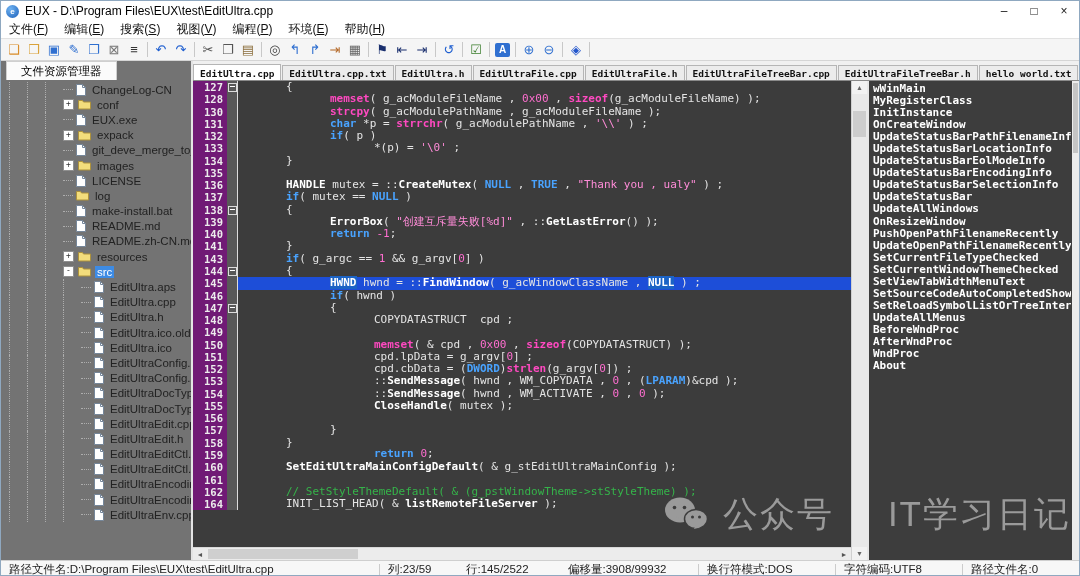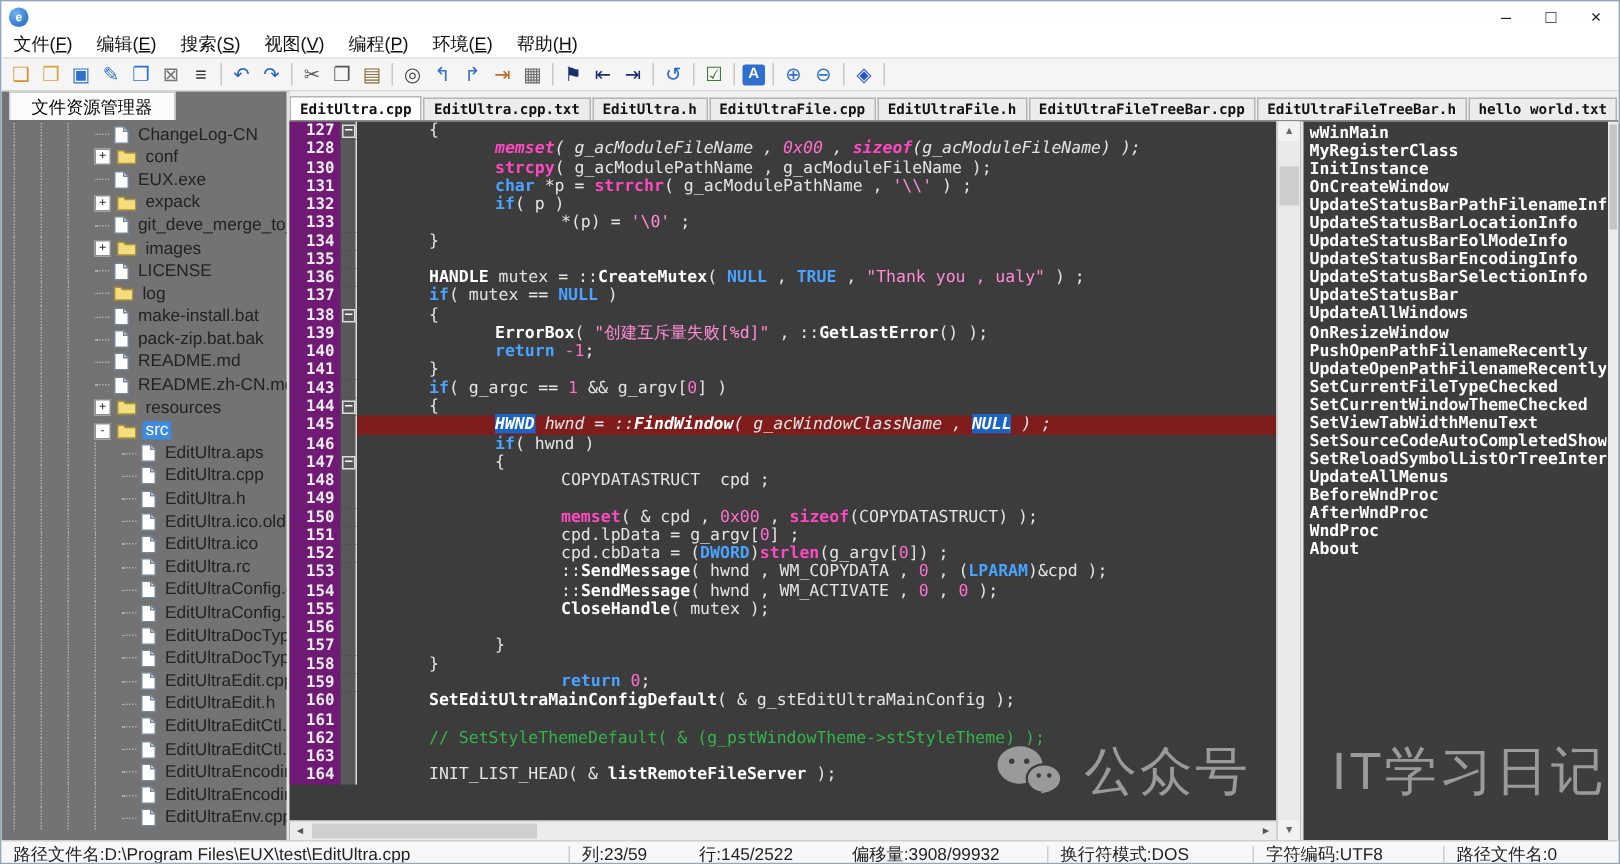--- a/index.html
+++ b/index.html
@@ -44,21 +44,21 @@
   .content-row{flex:1;display:flex;min-height:0;}
   
   .editor{flex:1;display:flex;flex-direction:column;min-width:0;background:#3c3c3c;}
   .code-area{flex:1;overflow:hidden;font-family:"DejaVu Sans Mono",monospace;font-size:11px;}
   .code-line{display:flex;height:12.28px;line-height:12.3px;}
   .ln{width:30px;min-width:30px;background:#701a75;color:#ececec;text-align:right;padding-right:4px;font-weight:bold;font-size:10.5px;}
   .foldc{width:10px;min-width:10px;background:#585858;border-right:1px solid #dcdcdc;position:relative;}
   .foldbox{position:absolute;left:1px;top:2px;width:7px;height:7px;border:1px solid #ddd;}
   .foldbox:after{content:"";position:absolute;left:1px;right:1px;top:2px;border-top:1px solid #fff;}
   .code-text{flex:1;white-space:pre;color:#e4e4e4;padding-left:4px;}
-  .code-line.cur .code-text{background:#7f1d1d;font-style:italic;}
+  .code-line.cur .code-text{background:#1d4ed8;}
   .sd{color:#e4e4e4}.sk{color:#49a3ff;font-weight:bold}.sf{color:#ff49c1;font-weight:bold}
   .ss{color:#ff8cd8}.sn{color:#ff6ed0}.sc{color:#35b44a}.sb{color:#fff;font-weight:bold}
   .sx{background:#1b63c5;color:#fff;font-weight:bold}
   
   .vscroll{width:15px;min-width:15px;background:#e9e9e9;border-left:1px solid #d0d0d0;position:relative;}
   .vs-up,.vs-dn{position:absolute;left:0;right:0;height:13px;display:flex;align-items:center;justify-content:center;font-size:7px;color:#666;background:#f2f2f2;}
   .vs-up{top:0}.vs-dn{bottom:0}
   .vs-thumb{position:absolute;left:1px;right:1px;top:30px;height:26px;background:#cdcdcd;}
   .hscroll{height:12px;background:#ececec;border-top:1px solid #d8d8d8;position:relative;}
   .hs-l,.hs-r{position:absolute;top:0;bottom:0;width:14px;display:flex;align-items:center;justify-content:center;font-size:7px;color:#555;}
@@ -81,20 +81,21 @@
              font-size:11.5px;color:#222;}
   .sb-sec{padding:0 8px;white-space:nowrap;overflow:hidden;}
   .sb-path{flex:1;}
   .sb-div{width:1px;height:12px;background:#ccc;}
 </style>
 </head>
 <body>
 
 <div class="titlebar">
   <span class="app-ico">e</span>
+  <span>EUX - D:\Program Files\EUX\test\EditUltra.cpp</span>
   <div class="win-btns">
     <span class="win-btn">–</span>
     <span class="win-btn">□</span>
     <span class="win-btn">×</span>
   </div>
 </div>
 
 <div class="menubar">
     <span class="menu-item">文件(<u>F</u>)</span>
     <span class="menu-item">编辑(<u>E</u>)</span>
@@ -268,33 +269,20 @@
           <span class="tg"></span>
           <span class="tg"></span>
           <span class="tg"></span>
           <span class="tstub"></span>
           <span class="ticon">
             <svg width="10" height="12" viewBox="0 0 10 12">
               <path d="M0.5 0.5 h6 l3 3 v8 h-9 z" fill="#ffffff" stroke="#76879a" stroke-width="1"></path>
               <path d="M6.5 0.5 v3 h3" fill="none" stroke="#76879a" stroke-width="1"></path>
             </svg>
           </span>
-          <span class="tlabel">pack-zip.bat.bak</span>
-        </div>
-        <div class="tree-row">
-          <span class="tg"></span>
-          <span class="tg"></span>
-          <span class="tg"></span>
-          <span class="tstub"></span>
-          <span class="ticon">
-            <svg width="10" height="12" viewBox="0 0 10 12">
-              <path d="M0.5 0.5 h6 l3 3 v8 h-9 z" fill="#ffffff" stroke="#76879a" stroke-width="1"></path>
-              <path d="M6.5 0.5 v3 h3" fill="none" stroke="#76879a" stroke-width="1"></path>
-            </svg>
-          </span>
           <span class="tlabel">README.md</span>
         </div>
         <div class="tree-row">
           <span class="tg"></span>
           <span class="tg"></span>
           <span class="tg"></span>
           <span class="tstub"></span>
           <span class="ticon">
             <svg width="10" height="12" viewBox="0 0 10 12">
               <path d="M0.5 0.5 h6 l3 3 v8 h-9 z" fill="#ffffff" stroke="#76879a" stroke-width="1"></path>
@@ -389,34 +377,20 @@
           <span class="tg"></span>
           <span class="tg"></span>
           <span class="tstub"></span>
           <span class="ticon">
             <svg width="10" height="12" viewBox="0 0 10 12">
               <path d="M0.5 0.5 h6 l3 3 v8 h-9 z" fill="#ffffff" stroke="#76879a" stroke-width="1"></path>
               <path d="M6.5 0.5 v3 h3" fill="none" stroke="#76879a" stroke-width="1"></path>
             </svg>
           </span>
           <span class="tlabel">EditUltra.ico</span>
-        </div>
-        <div class="tree-row">
-          <span class="tg"></span>
-          <span class="tg"></span>
-          <span class="tg"></span>
-          <span class="tg"></span>
-          <span class="tstub"></span>
-          <span class="ticon">
-            <svg width="10" height="12" viewBox="0 0 10 12">
-              <path d="M0.5 0.5 h6 l3 3 v8 h-9 z" fill="#ffffff" stroke="#76879a" stroke-width="1"></path>
-              <path d="M6.5 0.5 v3 h3" fill="none" stroke="#76879a" stroke-width="1"></path>
-            </svg>
-          </span>
-          <span class="tlabel">EditUltra.rc</span>
         </div>
         <div class="tree-row">
           <span class="tg"></span>
           <span class="tg"></span>
           <span class="tg"></span>
           <span class="tg"></span>
           <span class="tstub"></span>
           <span class="ticon">
             <svg width="10" height="12" viewBox="0 0 10 12">
               <path d="M0.5 0.5 h6 l3 3 v8 h-9 z" fill="#ffffff" stroke="#76879a" stroke-width="1"></path>
@@ -585,21 +559,21 @@
             <div class="code-line">
               <span class="ln">127</span>
               <span class="foldc">
                 <span class="foldbox"></span>
               </span>
               <span class="code-text" style="padding-left: 48px;"><span class="sd">{</span></span>
             </div>
             <div class="code-line">
               <span class="ln">128</span>
               <span class="foldc"></span>
-              <span class="code-text" style="padding-left: 92px; font-style: italic;"><span class="sf">memset</span><span class="sd">( g_acModuleFileName , </span><span class="sn">0x00</span><span class="sd"> , </span><span class="sf">sizeof</span><span class="sd">(g_acModuleFileName) );</span></span>
+              <span class="code-text" style="padding-left: 92px;"><span class="sf">memset</span><span class="sd">( g_acModuleFileName , </span><span class="sn">0x00</span><span class="sd"> , </span><span class="sf">sizeof</span><span class="sd">(g_acModuleFileName) );</span></span>
             </div>
             <div class="code-line">
               <span class="ln">130</span>
               <span class="foldc"></span>
               <span class="code-text" style="padding-left: 92px;"><span class="sf">strcpy</span><span class="sd">( g_acModulePathName , g_acModuleFileName );</span></span>
             </div>
             <div class="code-line">
               <span class="ln">131</span>
               <span class="foldc"></span>
               <span class="code-text" style="padding-left: 92px;"><span class="sk">char</span><span class="sd"> *p = </span><span class="sf">strrchr</span><span class="sd">( g_acModulePathName , </span><span class="ss">'\\'</span><span class="sd"> ) ;</span></span>
@@ -752,25 +726,20 @@
             </div>
             <div class="code-line">
               <span class="ln">161</span>
               <span class="foldc"></span>
               <span class="code-text" style="padding-left: 4px;"></span>
             </div>
             <div class="code-line">
               <span class="ln">162</span>
               <span class="foldc"></span>
               <span class="code-text" style="padding-left: 48px;"><span class="sc">// SetStyleThemeDefault( &amp; (g_pstWindowTheme-&gt;stStyleTheme) );</span></span>
-            </div>
-            <div class="code-line">
-              <span class="ln">163</span>
-              <span class="foldc"></span>
-              <span class="code-text" style="padding-left: 4px;"></span>
             </div>
             <div class="code-line">
               <span class="ln">164</span>
               <span class="foldc"></span>
               <span class="code-text" style="padding-left: 48px;"><span class="sd">INIT_LIST_HEAD( &amp; </span><span class="sb">listRemoteFileServer</span><span class="sd"> );</span></span>
             </div>
           </div>
         <div class="hscroll">
           <span class="hs-l">◄</span>
           <span class="hs-thumb"></span>

